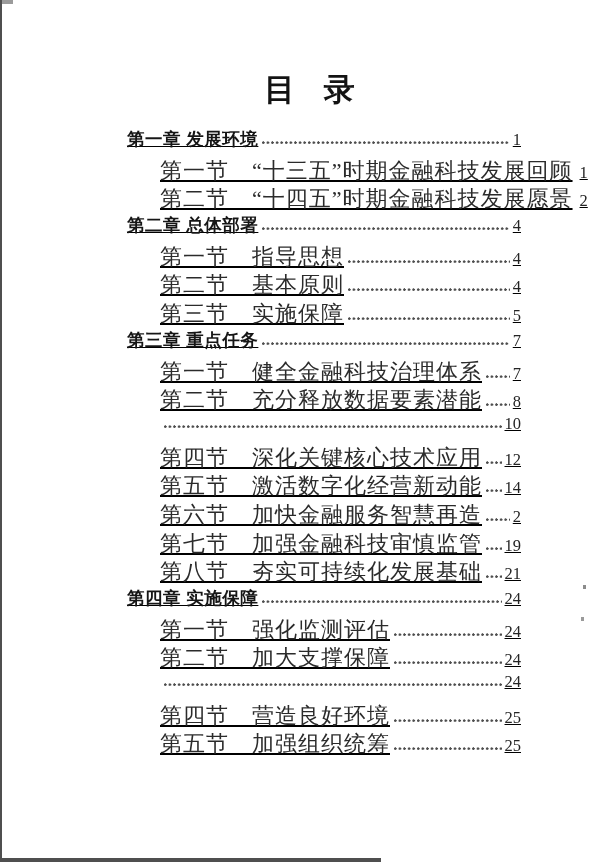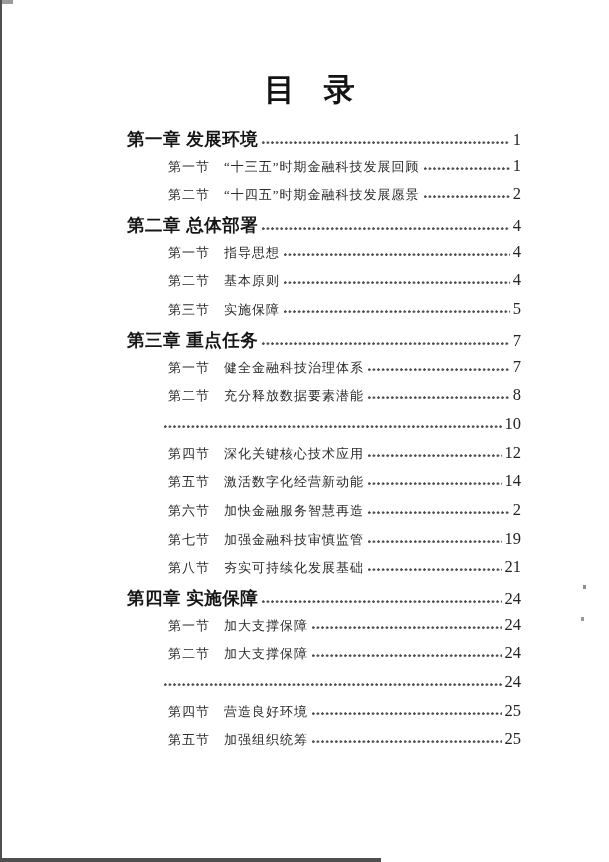--- a/index.html
+++ b/index.html
@@ -51,20 +51,21 @@
 
   
   .toc {
     position: absolute; left: 127px; top: 127px; width: 394px;
   }
   .toc-row {
     display: flex;
     align-items: baseline;
     height: 28.7px;
     white-space: nowrap;
+    text-decoration: underline;
   }
   .toc-row .label { flex: 0 0 auto; }
   .toc-row .dots {
     flex: 1 1 auto;
     height: 5px;
     margin: 0 3px 0 4px;
     background-image: radial-gradient(circle at 1.3px 2.6px, #4e4e4e 1.05px, rgba(0,0,0,0) 1.5px);
     background-size: 4.6px 5px;
     background-repeat: repeat-x;
     background-position: left bottom;
@@ -78,24 +79,23 @@
   .toc-row.chapter .label {
     font-family: "Liberation Sans", sans-serif;
     font-weight: 700;
     font-size: 17.5px;
     color: #161616;
     letter-spacing: 0.5px;
   }
   .toc-row.section { padding-left: 33px; }
   .toc-row.section .label {
     font-family: "Liberation Serif", serif;
-    font-size: 13px;
+    font-size: 22px;
     color: #2b2b2b;
     letter-spacing: 1px;
-    margin-left: 8px;
   }
 </style>
 </head>
 <body>
 
 <div class="edge-left"></div>
 <div class="edge-bottom"></div>
 <div class="smudge-topleft"></div>
 <div class="speck-1"></div>
 <div class="speck-2"></div>
@@ -185,21 +185,21 @@
     <span class="dots"></span>
     <span class="page">21</span>
   </div>
 
   <div class="toc-row chapter">
     <span class="label">第四章 实施保障</span>
     <span class="dots"></span>
     <span class="page">24</span>
   </div>
   <div class="toc-row section">
-    <span class="label">第一节　加大支撑保障</span>
+    <span class="label">第一节　强化监测评估</span>
     <span class="dots"></span>
     <span class="page">24</span>
   </div>
   <div class="toc-row section">
     <span class="label">第二节　加大支撑保障</span>
     <span class="dots"></span>
     <span class="page">24</span>
   </div>
   <div class="toc-row section">
     <span class="dots"></span>

